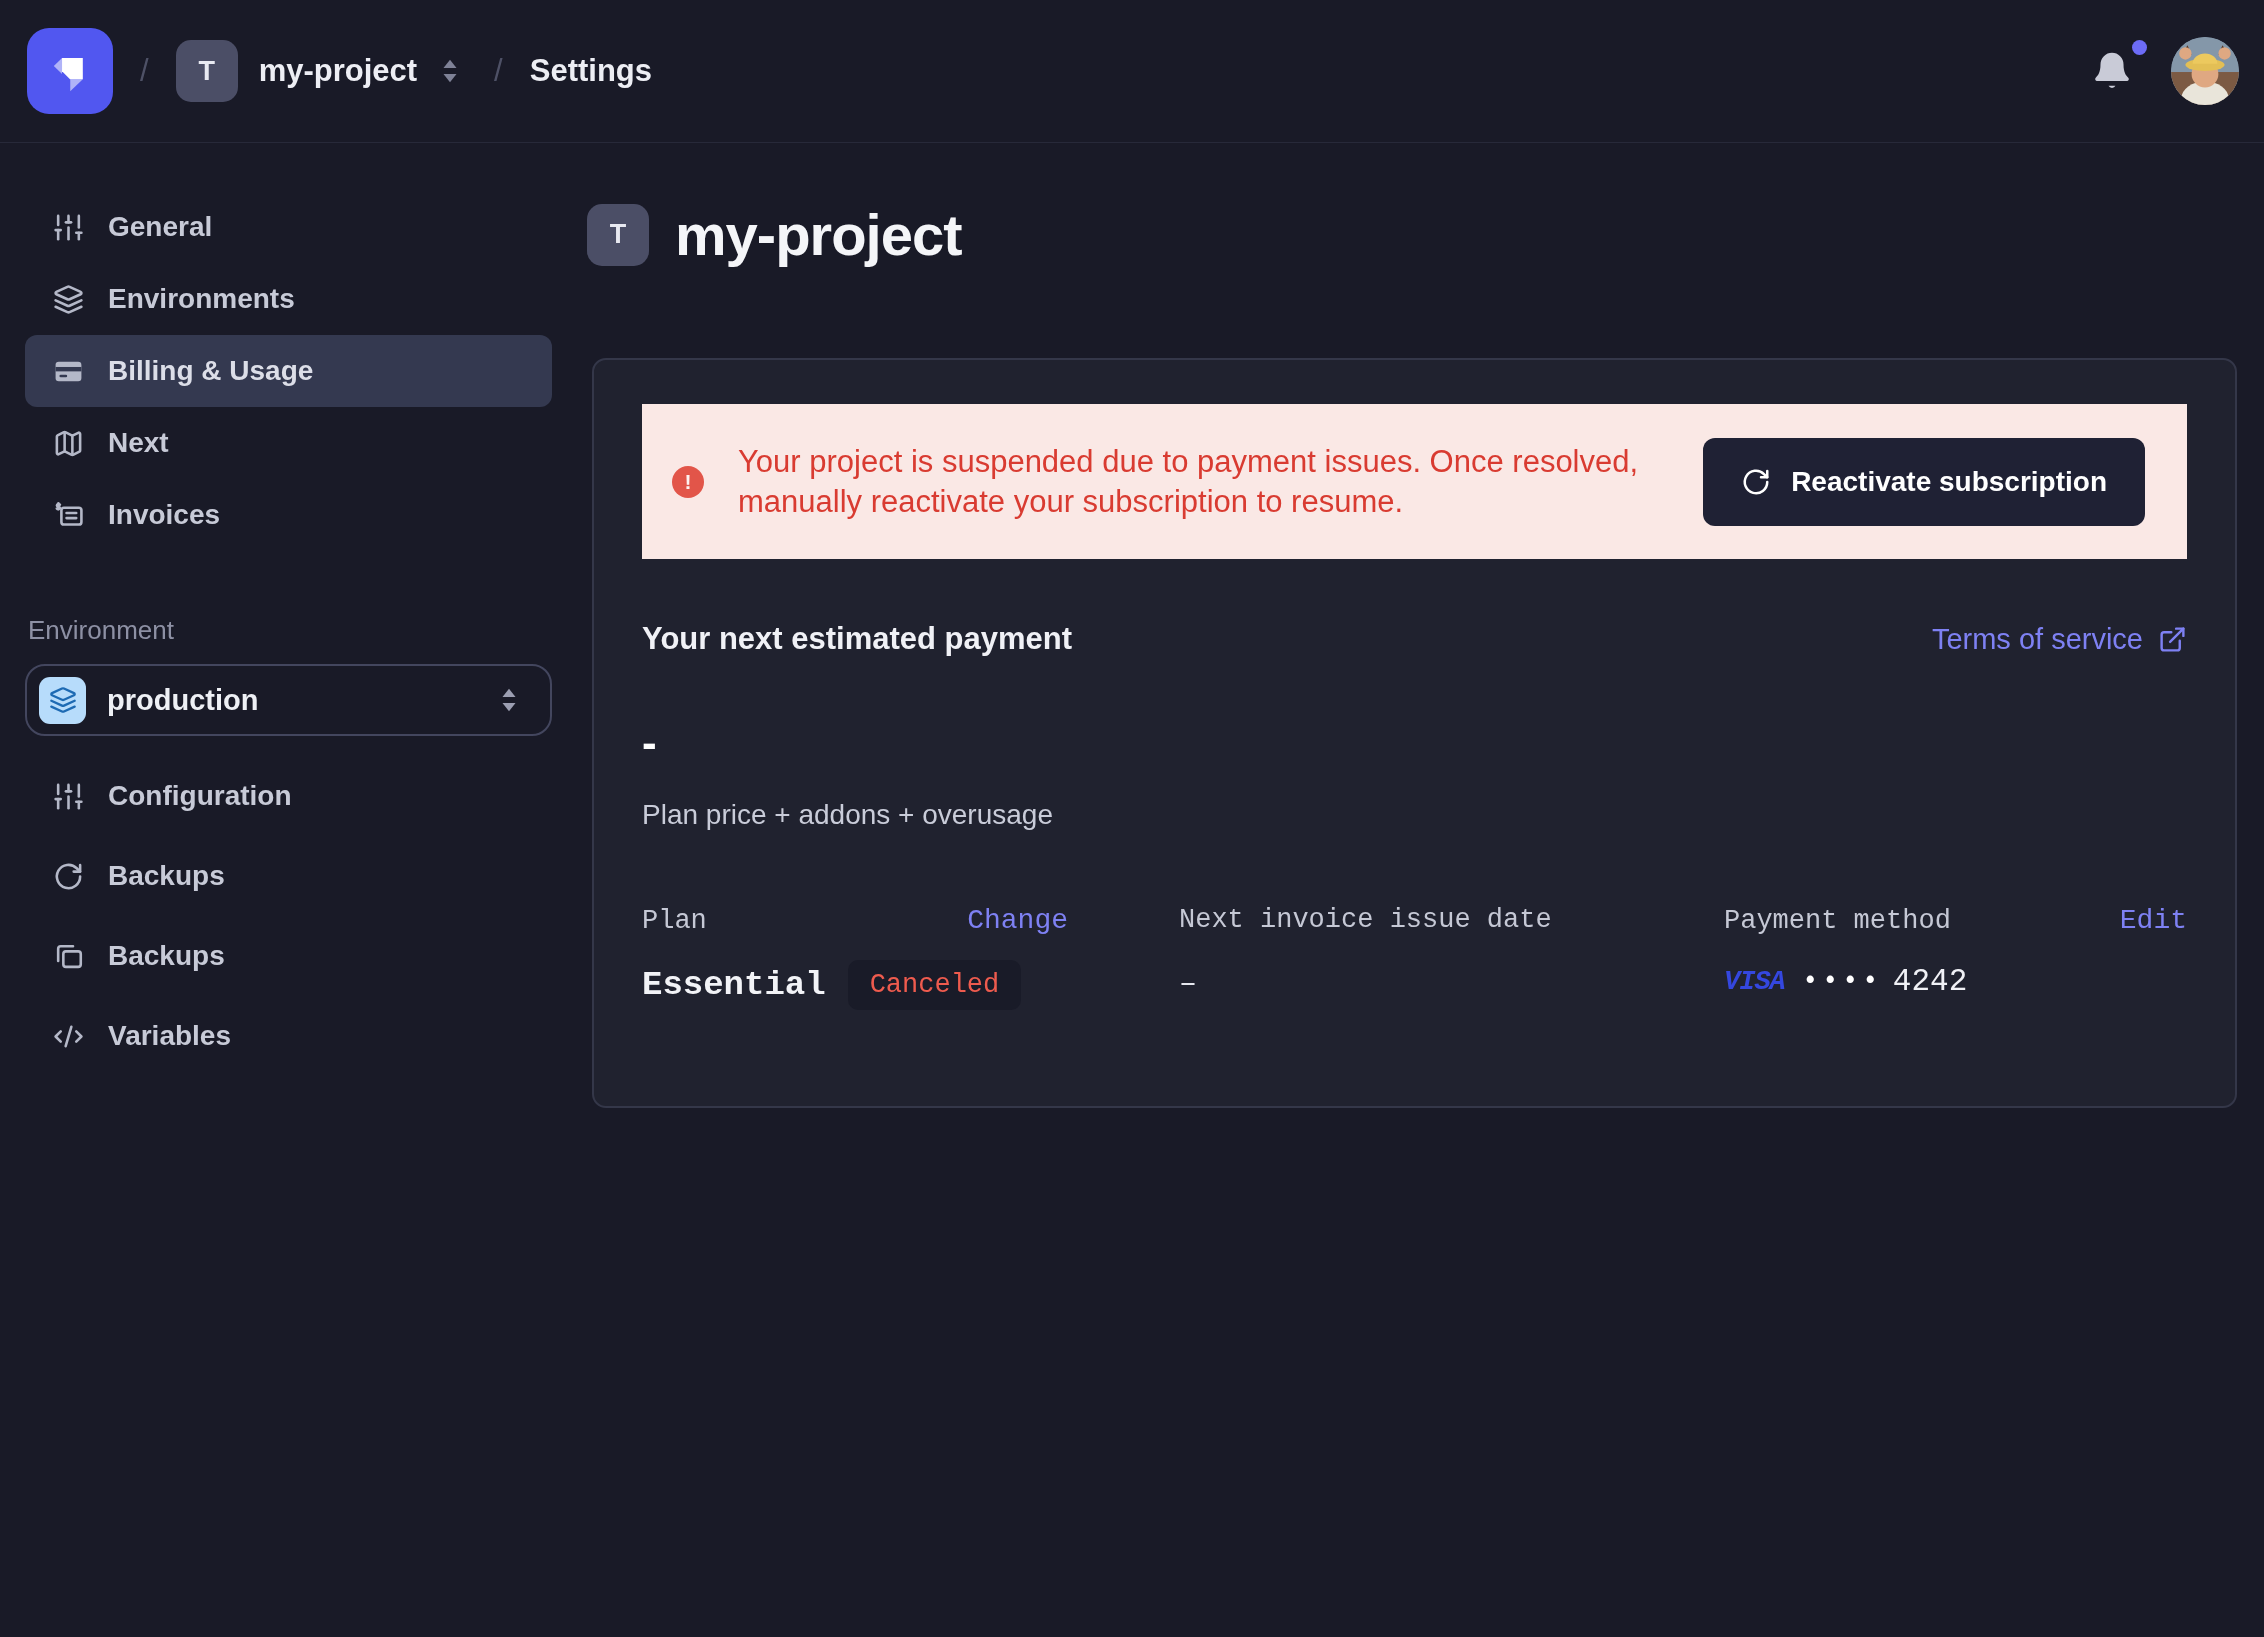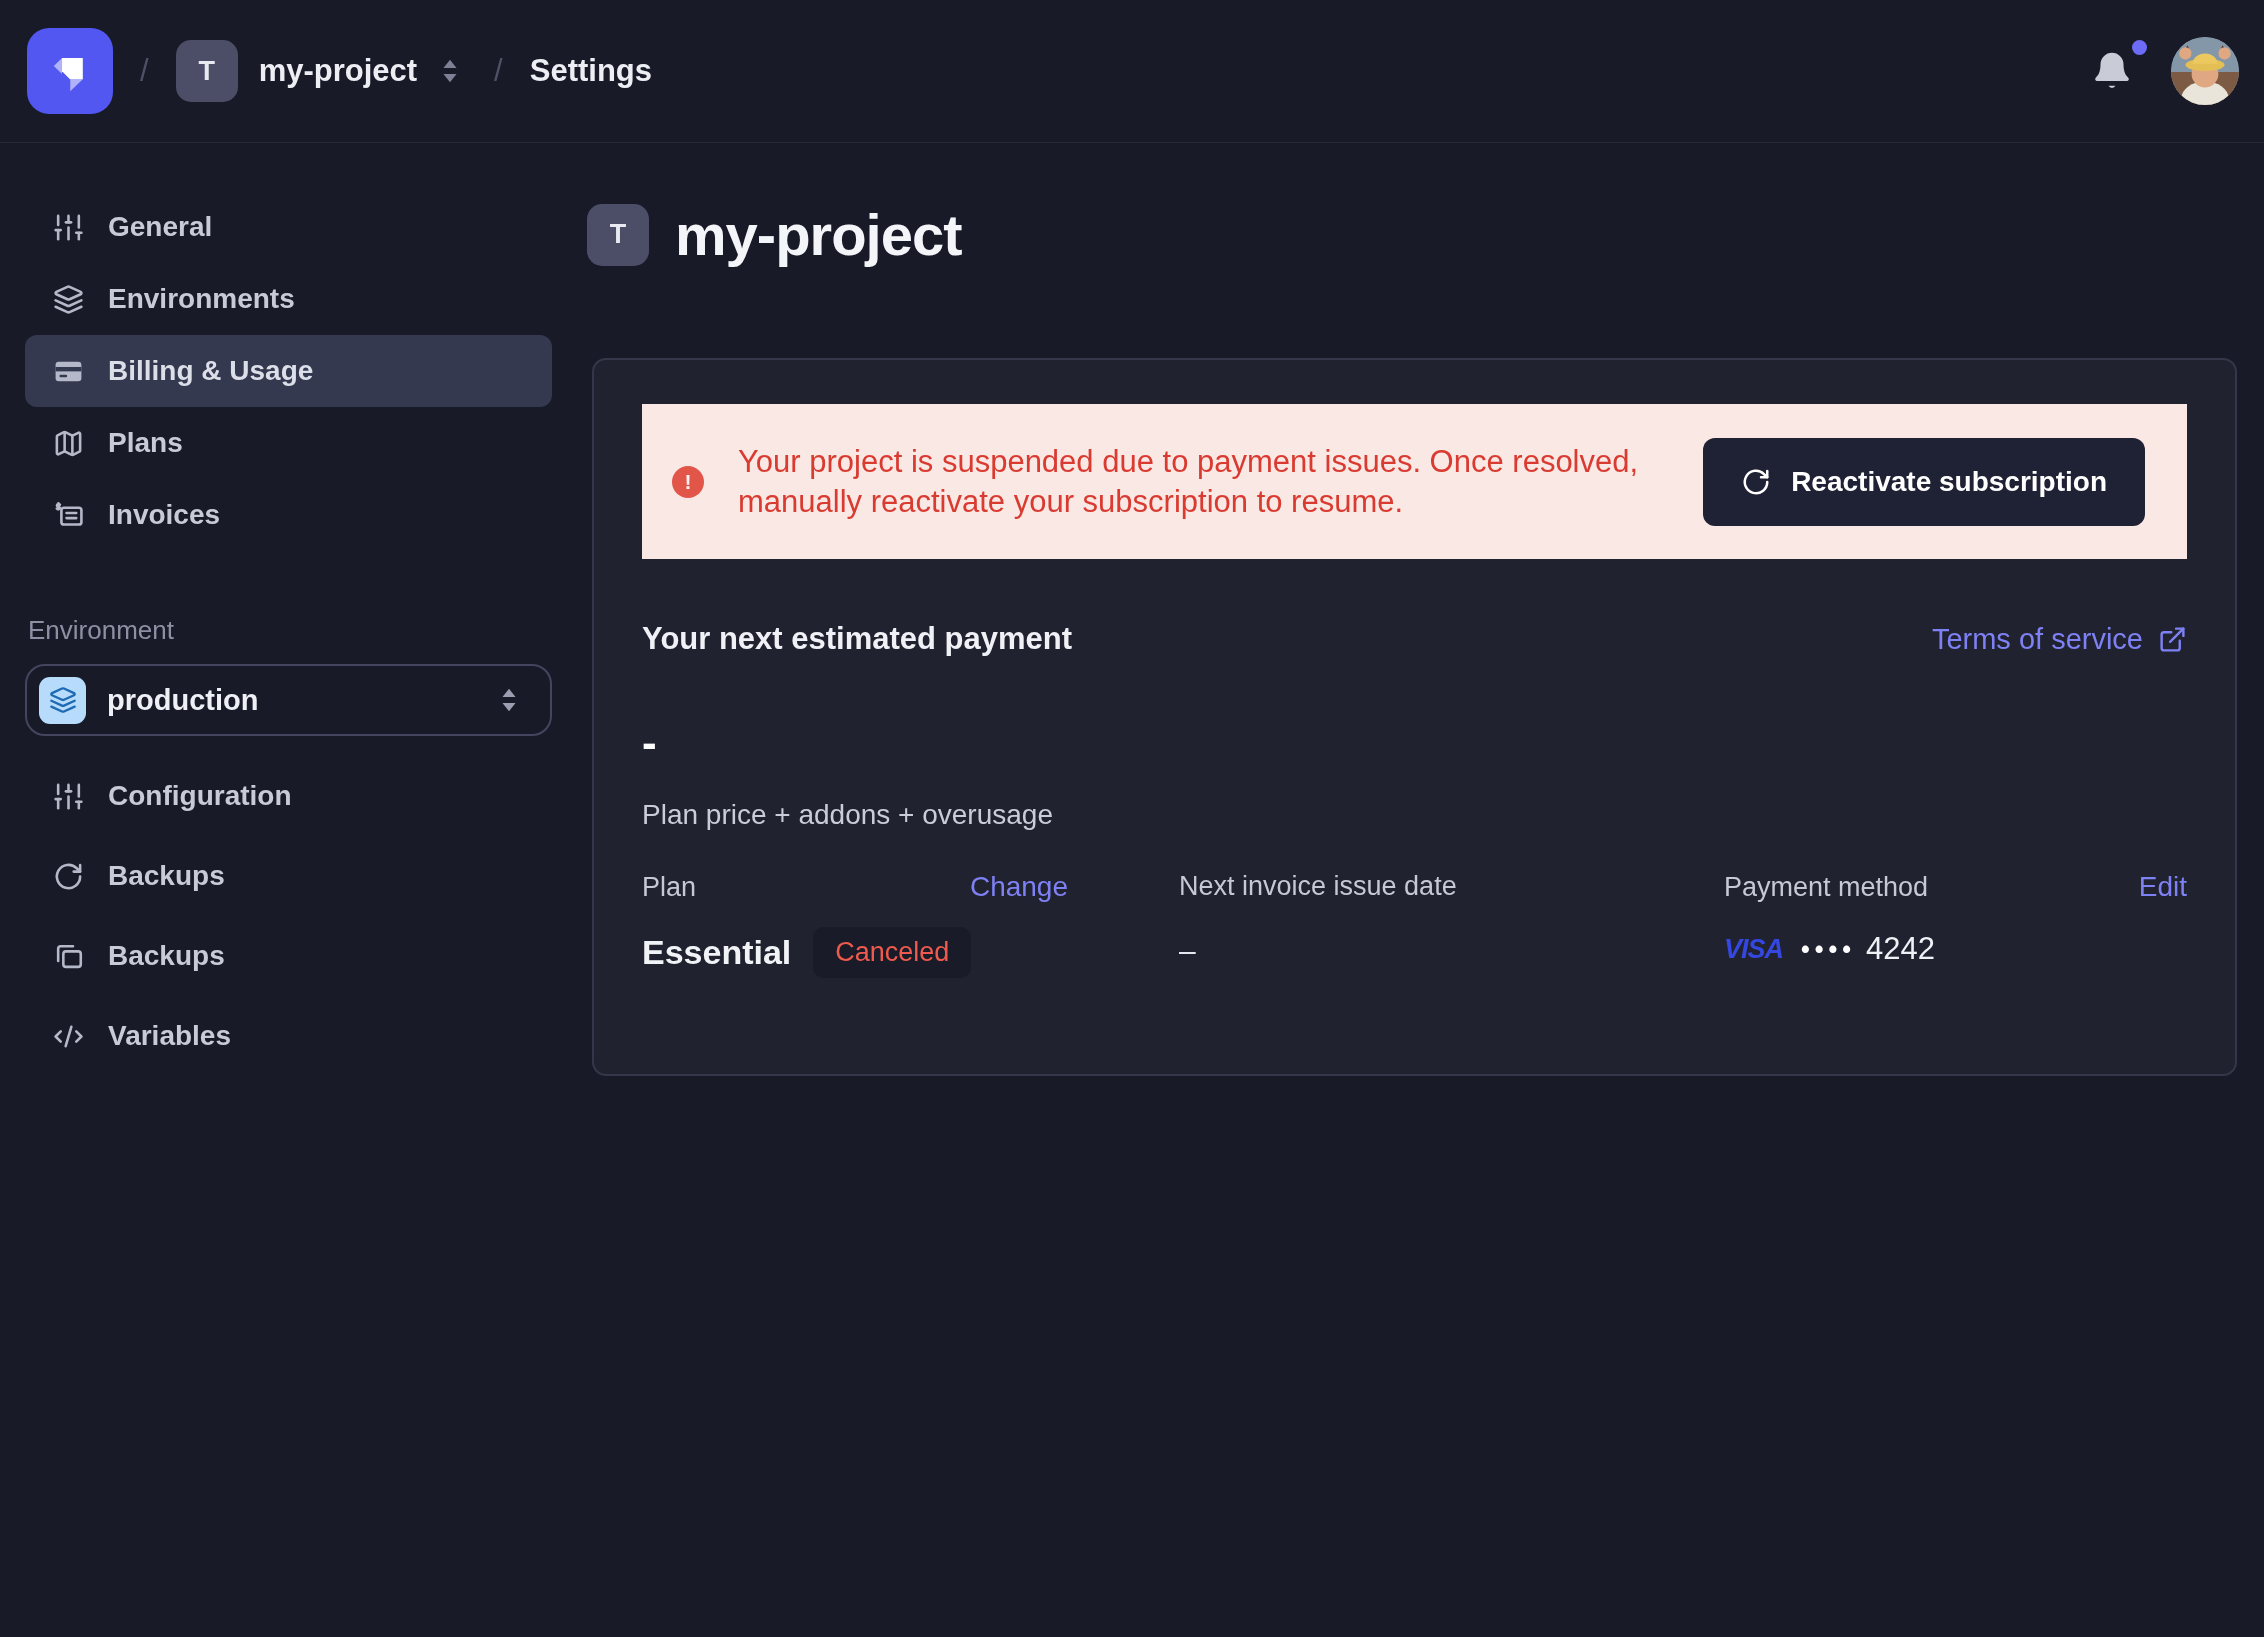--- a/index.html
+++ b/index.html
@@ -54,21 +54,21 @@
   .alert-btn svg { width:30px; height:30px; margin-right:20px; }
 
   .section-row { display:flex; align-items:center; margin-top:62px; }
   .section-title { font-size:31px; font-weight:700; color:#f0f1f6; }
   .terms-link { margin-left:auto; display:flex; align-items:center; color:#7e81f3; font-size:29px; text-decoration:none; cursor:pointer; }
   .terms-link svg { width:29px; height:29px; margin-left:15px; }
 
   .amount { margin-top:64px; font-size:44px; font-weight:700; color:#ffffff; line-height:1; }
   .formula { margin-top:34px; color:#c9ccd9; font-size:28px; }
 
-  .details { display:flex; margin-top:40px; }
+  .details { display:flex; margin-top:74px;font-family:Liberation Mono, monospace; }
   .col-plan { width:426px; margin-right:111px; flex-shrink:0; }
   .col-invoice { width:545px; flex-shrink:0; }
   .col-pm { flex:1; }
   .detail-label-row { display:flex; align-items:baseline; justify-content:space-between; }
   .detail-label { font-size:27px; color:#c5c8d5; }
   .action-link { font-size:28px; color:#7e81f3; text-decoration:none; cursor:pointer; }
   .plan-value-row { display:flex; align-items:center; margin-top:24px; }
   .plan-value { font-size:34px; font-weight:700; color:#f2f3f7; }
   .badge-canceled { margin-left:22px; background:#191b28; border-radius:10px; padding:10px 22px; color:#ee5b4e; font-size:27px; }
   .invoice-value { margin-top:32px; font-size:30px; color:#e6e8ef; }
@@ -171,21 +171,21 @@
           <span>Billing &amp; Usage</span>
         </div>
         <div class="nav-item">
           <span class="nico">
             <svg class="stroked" viewBox="0 0 24 24">
                 <path d="M14.1 5.55a2 2 0 0 0 1.8 0l3.65-1.83A1 1 0 0 1 21 4.62v12.76a1 1 0 0 1-.55.9l-4.56 2.27a2 2 0 0 1-1.78 0l-4.22-2.1a2 2 0 0 0-1.78 0l-3.66 1.83A1 1 0 0 1 3 19.38V6.62a1 1 0 0 1 .55-.9l4.56-2.27a2 2 0 0 1 1.78 0z"></path>
                 <path d="M15 5.76v15"></path>
                 <path d="M9 3.24v15"></path>
               </svg>
           </span>
-          <span>Plans</span>
+          <span>Next</span>
         </div>
         <div class="nav-item">
           <span class="nico">
             <svg class="stroked" viewBox="0 0 24 24">
                 <rect x="6.5" y="6" width="15.5" height="13" rx="2"></rect>
                 <path d="M10.5 10h7.5"></path>
                 <path d="M10.5 14h7.5"></path>
                 <path d="M5.3 3.6c-.4-.5-2.3-.6-2.3.6 0 1.2 2.4.7 2.4 1.9 0 1.1-1.9 1-2.4.5"></path>
                 <path d="M4.2 2.6v4.6"></path>
               </svg>

